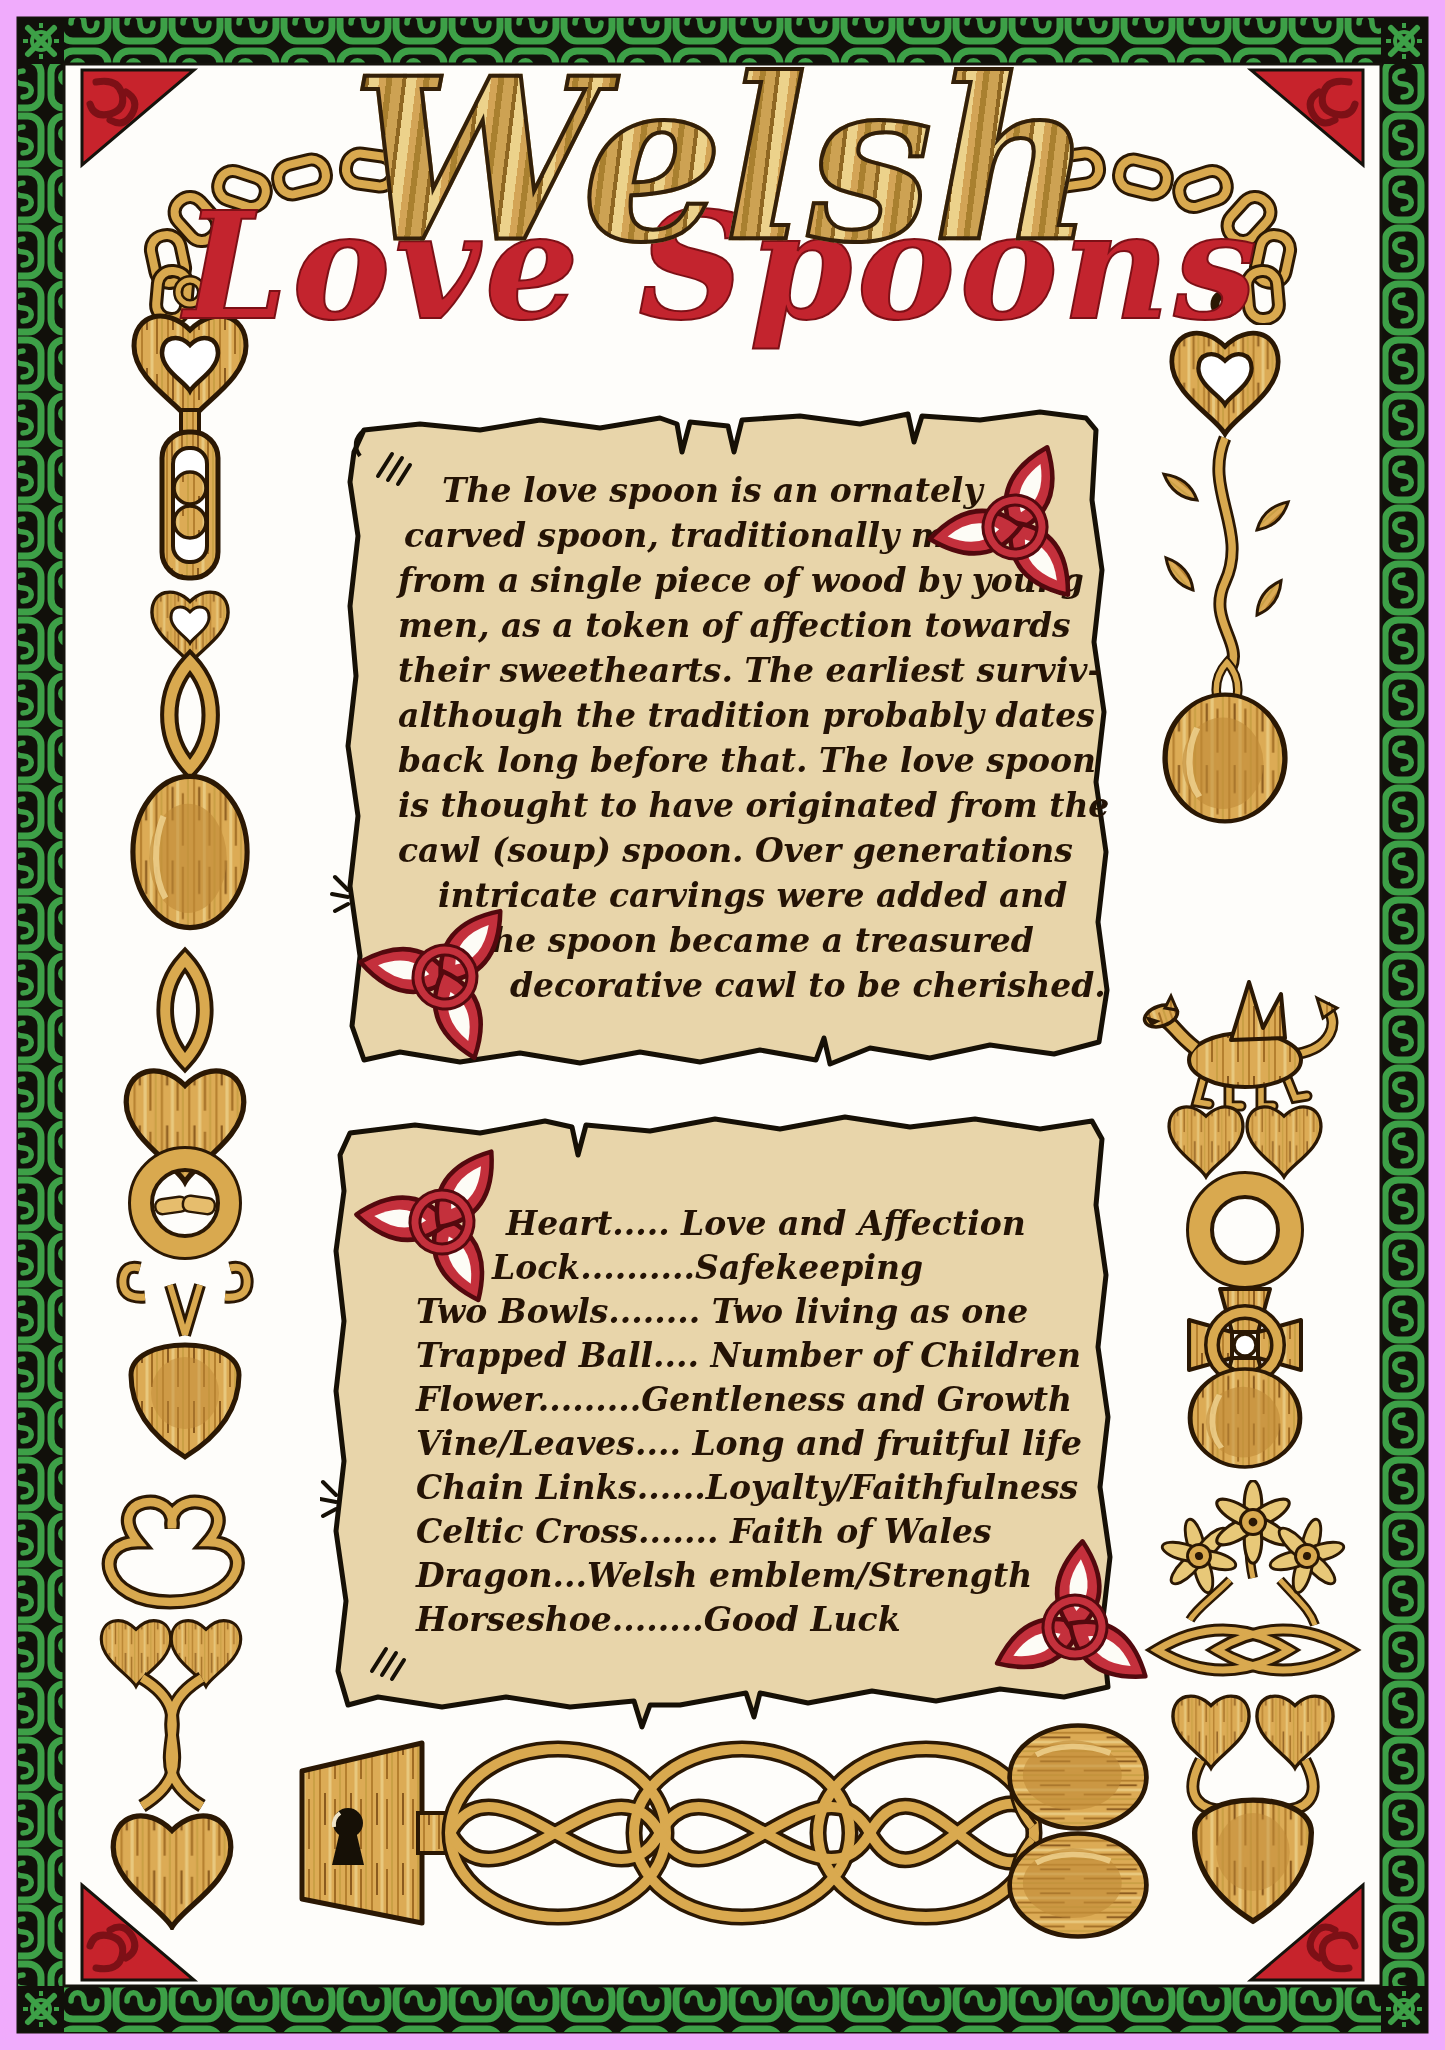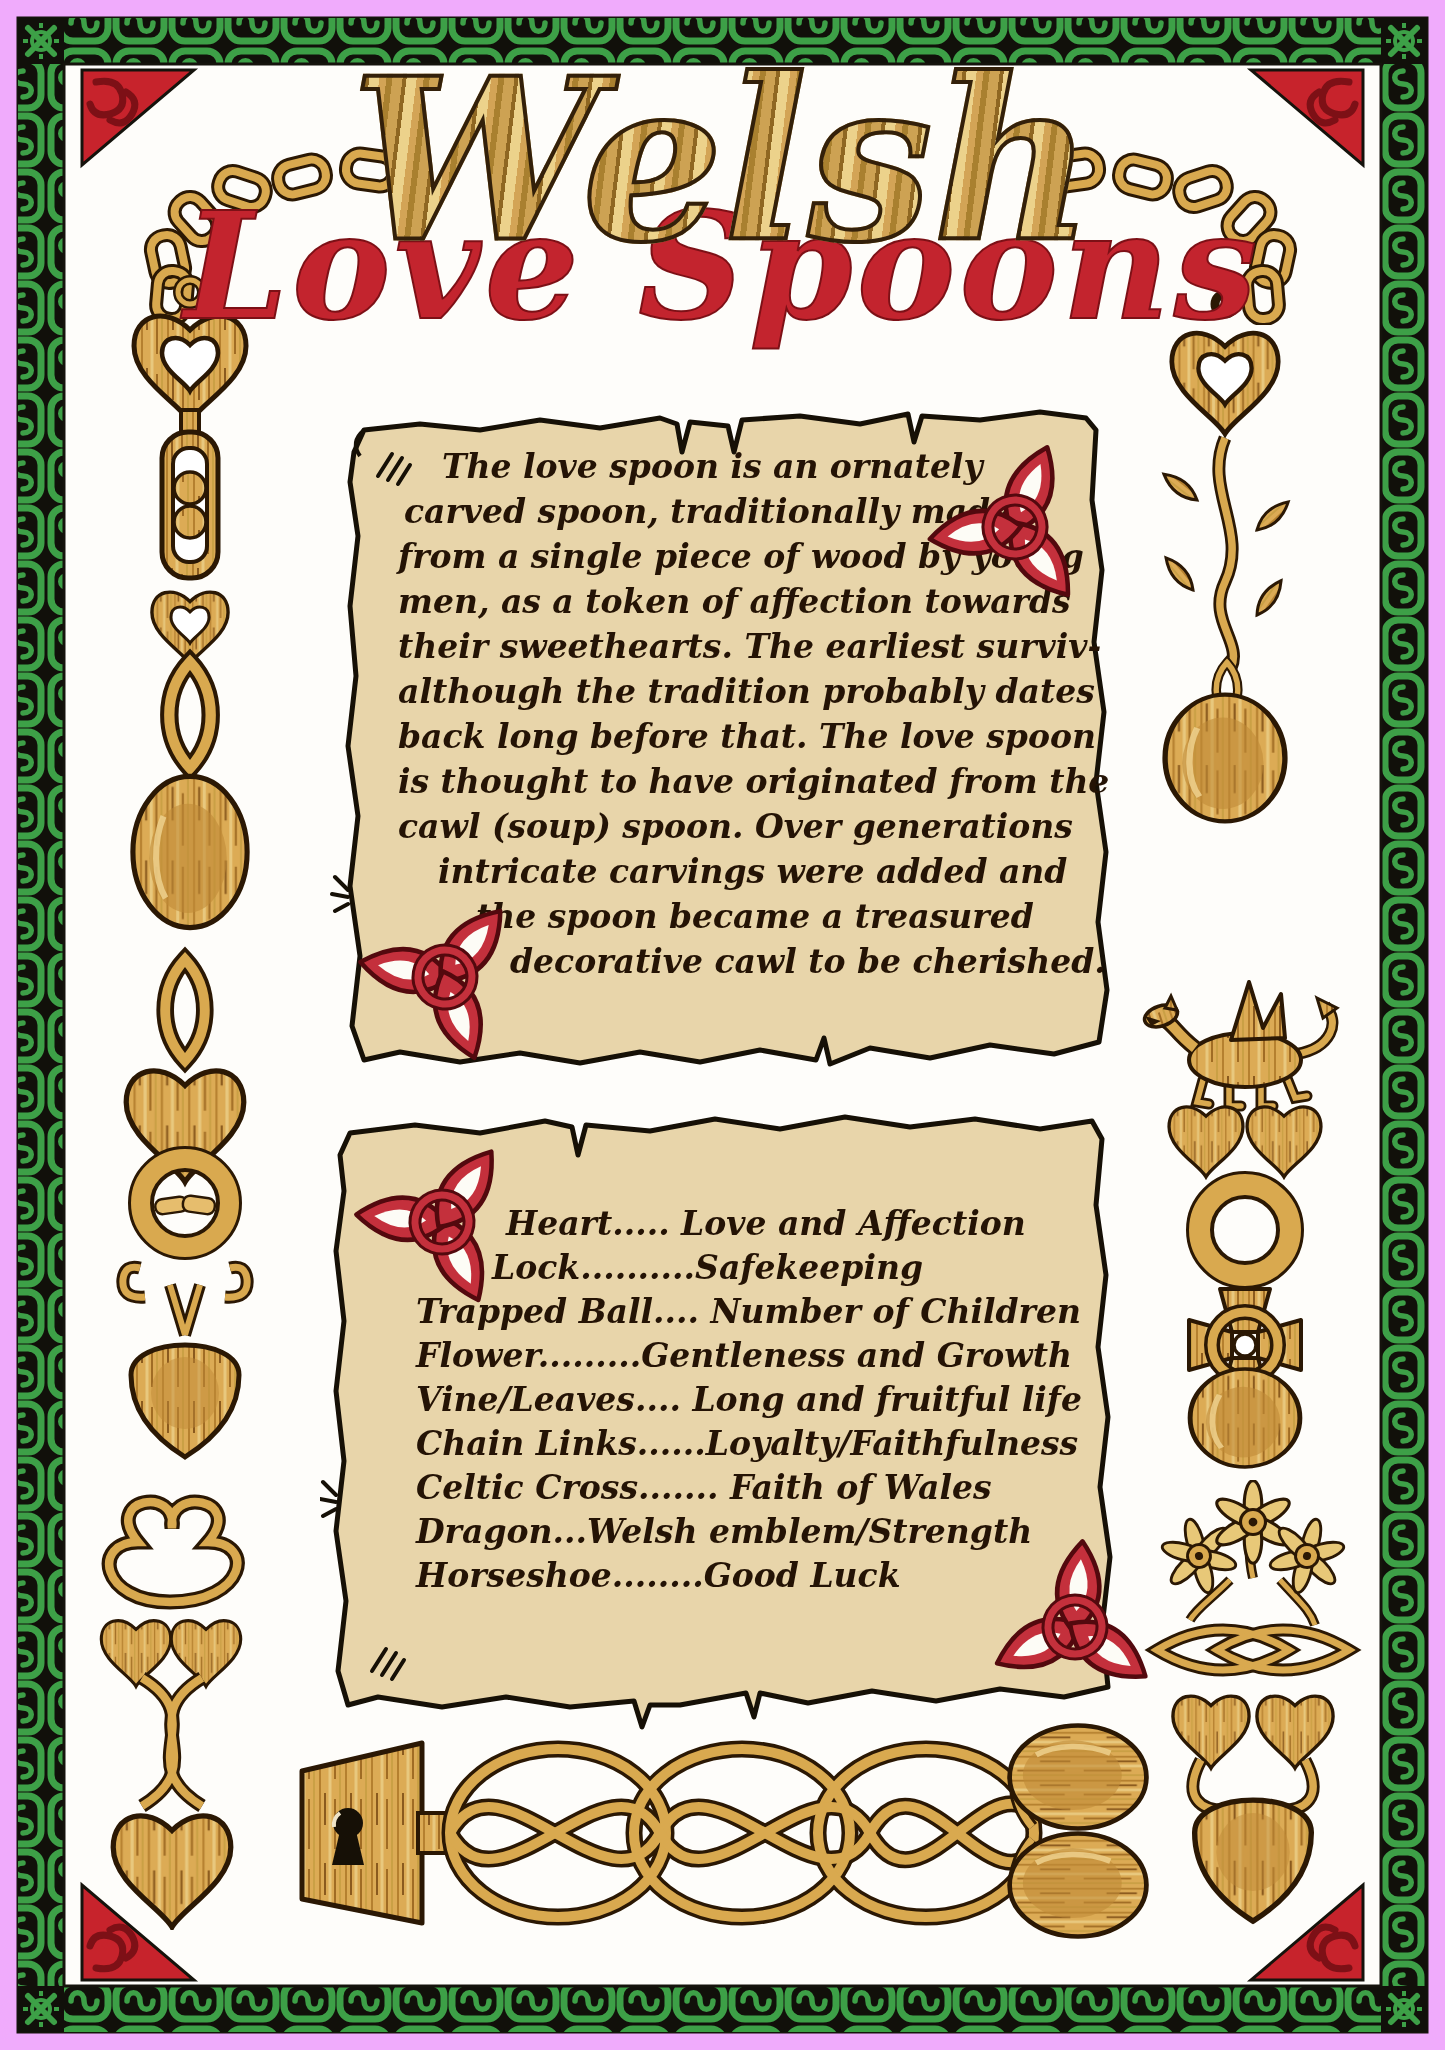--- a/index.html
+++ b/index.html
@@ -20,21 +20,21 @@
   @supports not ((-webkit-background-clip:text) or (background-clip:text)){
     .title-welsh{color:#cda253;}
   }
   .title-love{
     left:0;top:192px;width:1445px;text-align:center;z-index:5;
     font-size:148px;font-weight:700;font-style:italic;line-height:1;letter-spacing:4px;
     color:#c3242e;-webkit-text-stroke:2px #7d1016;
   }
 
   
-  .s1-text{left:398px;top:444px;width:690px;z-index:8;}
+  .s1-text{left:398px;top:468px;width:690px;z-index:8;}
   .s1-line{font-style:italic;font-weight:700;font-size:33px;line-height:45px;
            color:#241305;white-space:nowrap;}
   .s1-line:nth-child(1){padding-left:44px;}
   .s1-line:nth-child(2){padding-left:6px;}
   .s1-line:nth-child(10){padding-left:40px;}
   .s1-line:nth-child(11){padding-left:78px;}
   .s1-line:nth-child(12){padding-left:112px;}
   .s1-line:nth-child(13){padding-left:148px;}
 
   .s2-title{left:430px;top:1136px;width:640px;z-index:8;text-align:center;
@@ -396,20 +396,21 @@
     <div class="s1-line">is thought to have originated from the</div>
     <div class="s1-line">cawl (soup) spoon. Over generations</div>
     <div class="s1-line">intricate carvings were added and</div>
     <div class="s1-line">the spoon became a treasured</div>
     <div class="s1-line">decorative cawl to be cherished.</div>
   </div>
 
   <div class="abs s2-list">
     <div class="s2-line">Heart..... Love and Affection</div>
     <div class="s2-line">Lock..........Safekeeping</div>
+    <div class="s2-line">Two Bowls........ Two living as one</div>
     <div class="s2-line">Trapped Ball.... Number of Children</div>
     <div class="s2-line">Flower.........Gentleness and Growth</div>
     <div class="s2-line">Vine/Leaves.... Long and fruitful life</div>
     <div class="s2-line">Chain Links......Loyalty/Faithfulness</div>
     <div class="s2-line">Celtic Cross....... Faith of Wales</div>
     <div class="s2-line">Dragon...Welsh emblem/Strength</div>
     <div class="s2-line">Horseshoe........Good Luck</div>
   </div>
 
 </div>

